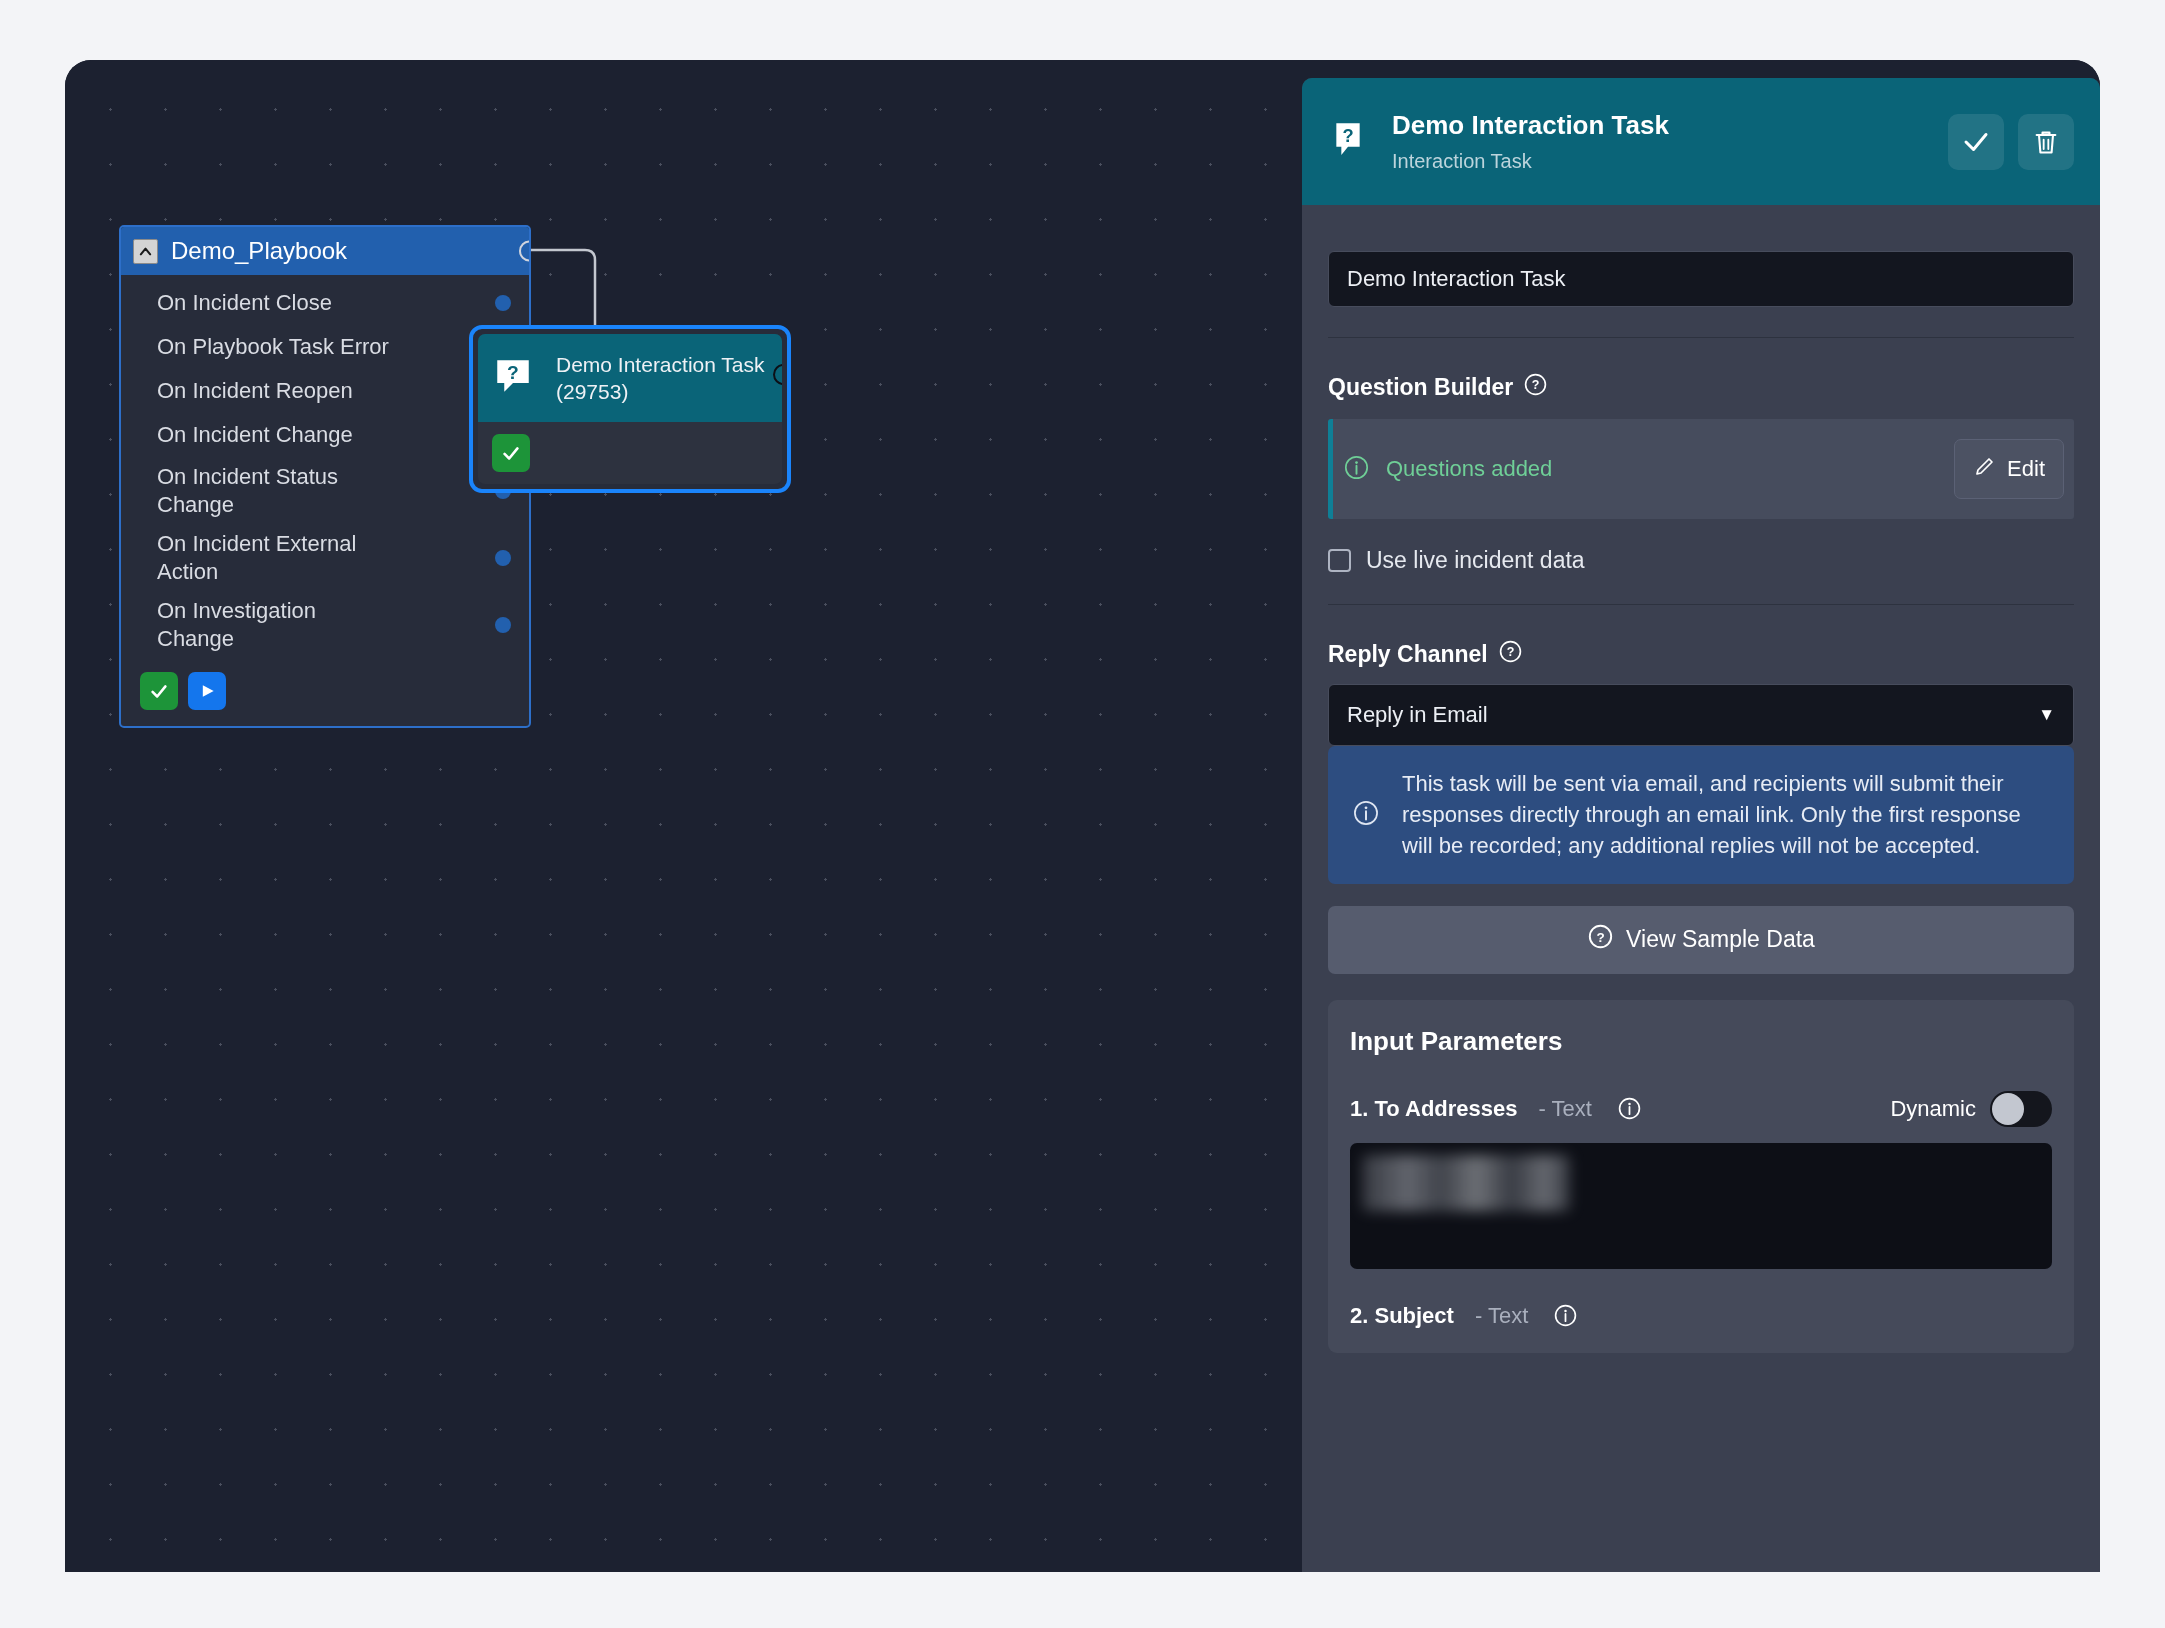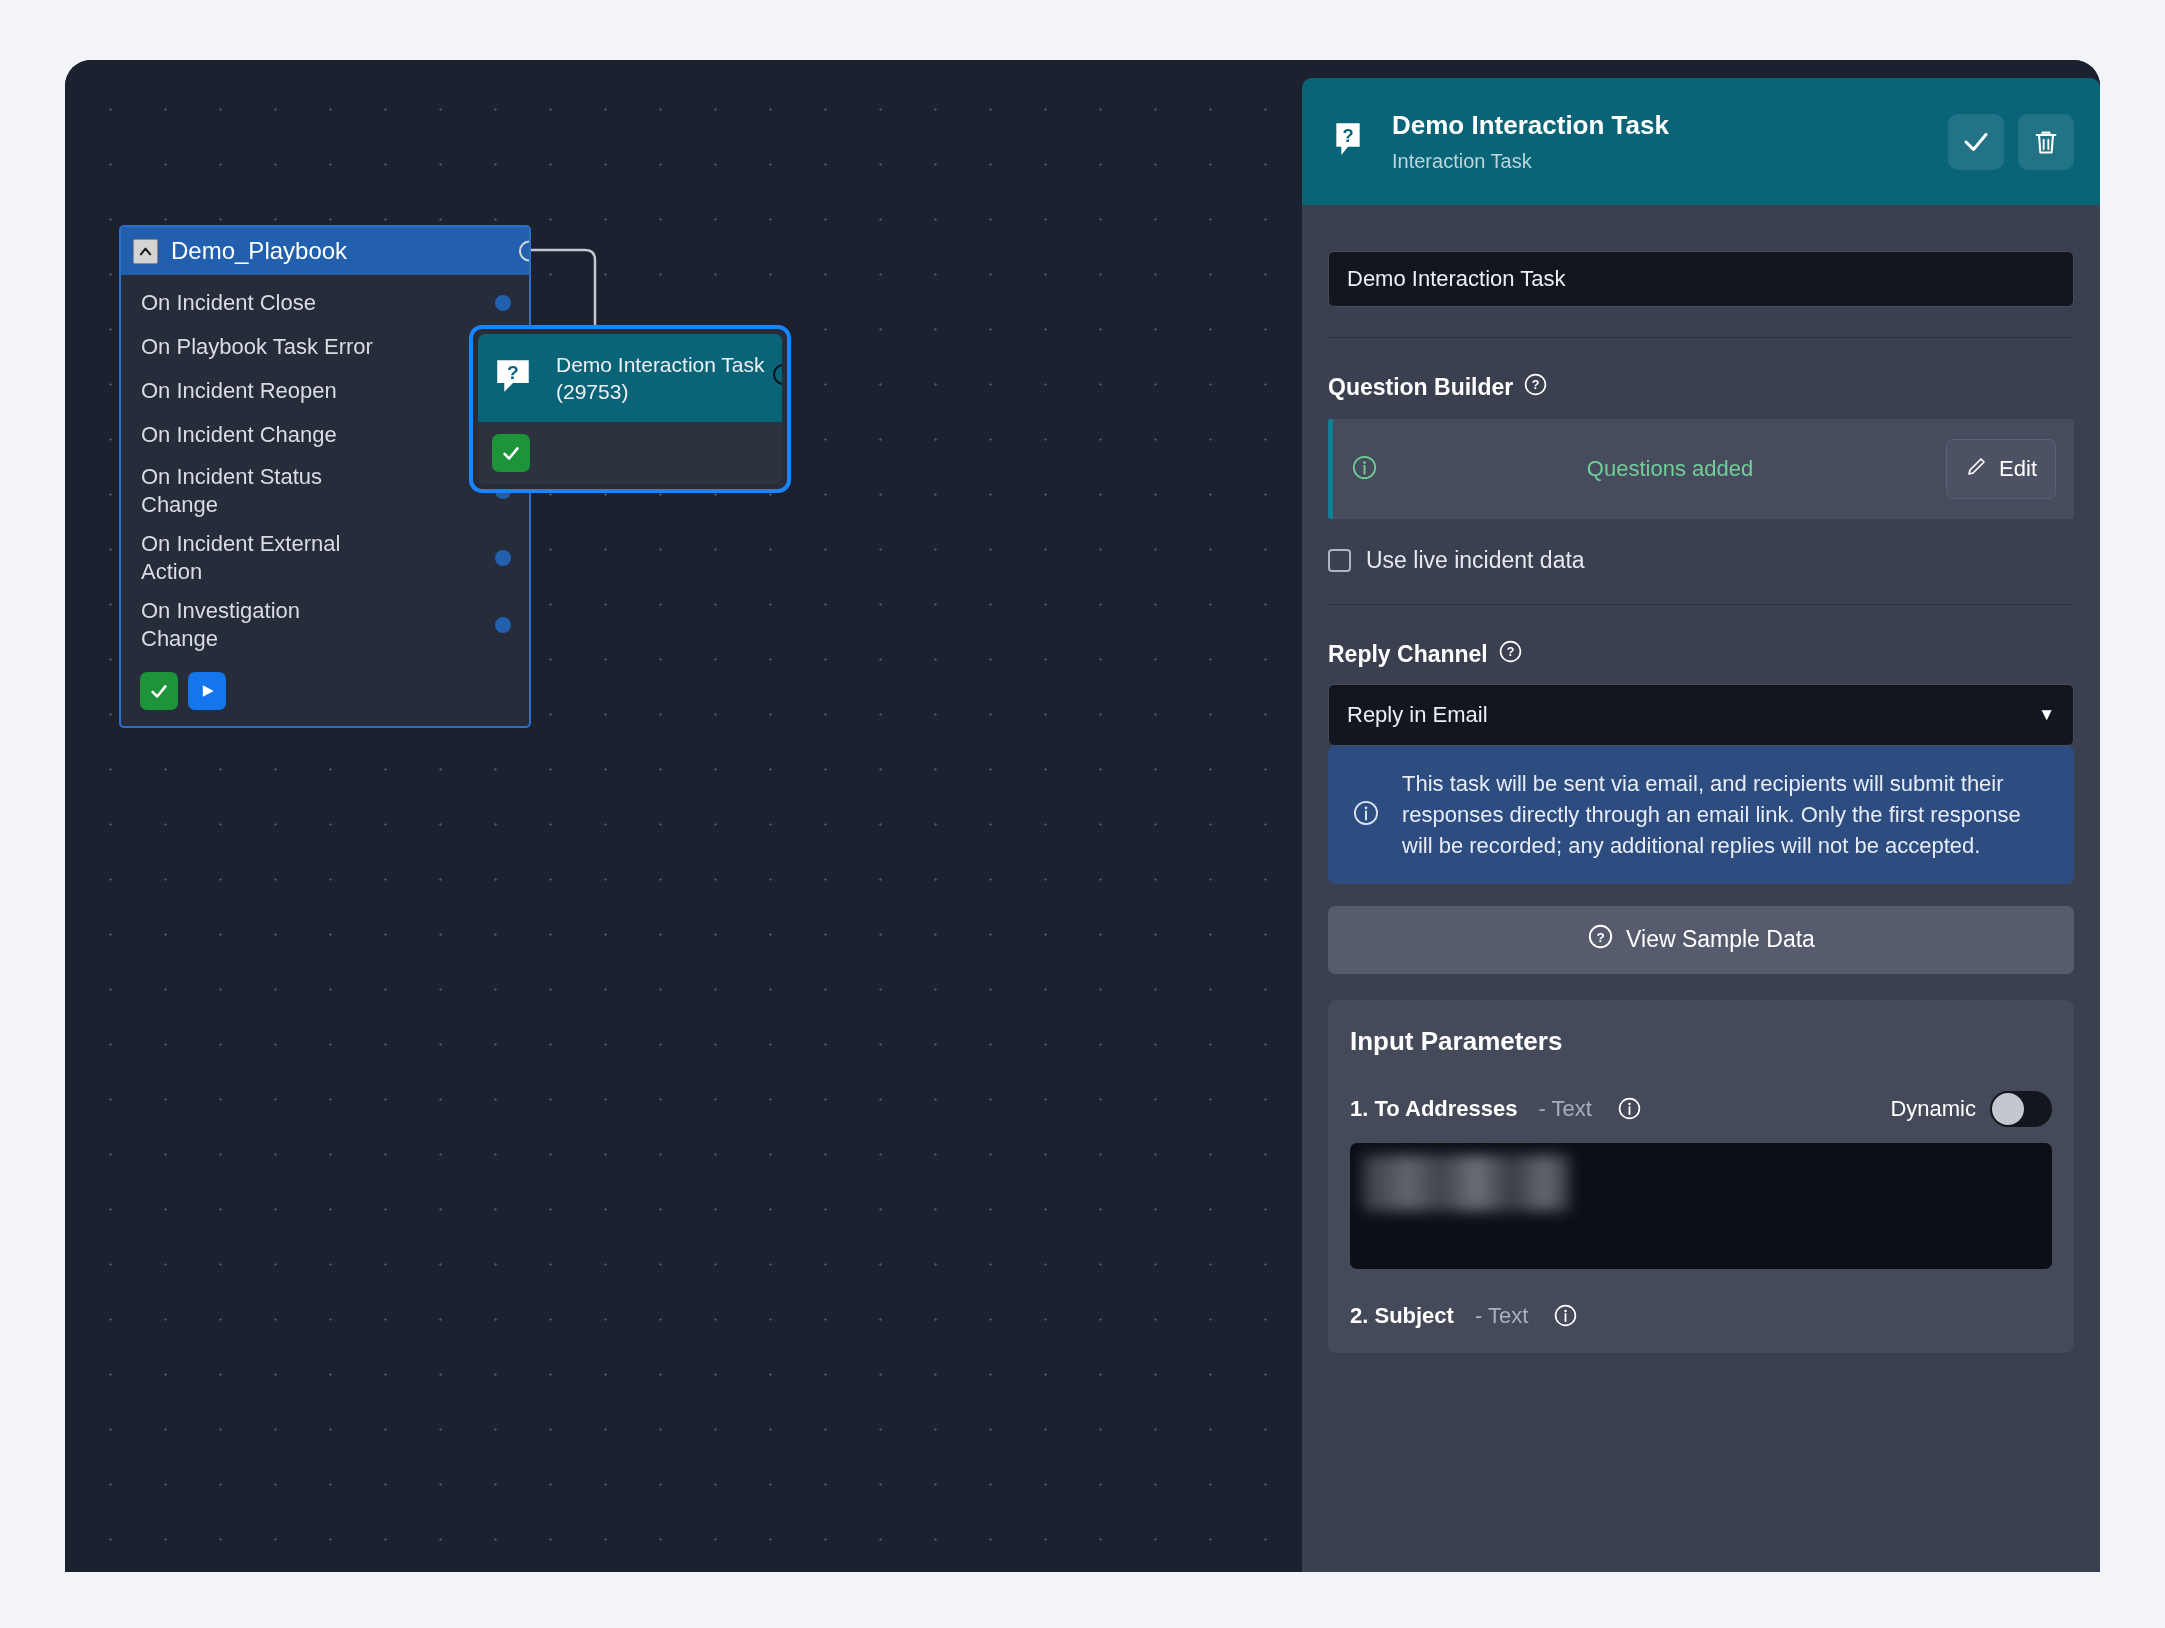--- a/index.html
+++ b/index.html
@@ -64,21 +64,21 @@
   }
   .pb-port {
     position: absolute;
     right: -11px; top: 50%;
     transform: translateY(-50%);
     width: 21px; height: 21px;
     border-radius: 50%;
     background: #2260ae;
     border: 2px solid #cfd4de;
   }
-  .pb-list { padding: 6px 0 0 0; }
+  .pb-list { padding: 6px 0 0 16px; }
   .pb-item {
     position: relative;
     display: flex; align-items: center;
     min-height: 44px;
     padding: 6px 44px 6px 20px;
   }
   .pb-item-label {
     color: #d9dce3;
     font-size: 22px;
     line-height: 1.25;
@@ -199,24 +199,23 @@
     height: 1px;
     background: #2d323f;
     margin: 30px 0 34px 0;
   }
 
   .alert-green {
     background: #464c5d;
     border-left: 5px solid #0f7f96;
     border-radius: 3px;
     margin-top: 16px;
-    padding: 20px 18px;
+    padding: 20px 10px;
     display: flex; align-items: center;
     min-height: 92px;
-    text-align: center;
   }
   .alert-green-text {
     color: #6fcf97;
     font-size: 22px;
     margin-left: 16px;
     flex: 1 1 auto;
   }
   .edit-btn {
     background: #4c5263;
     border: 1px solid #5b melhor;

